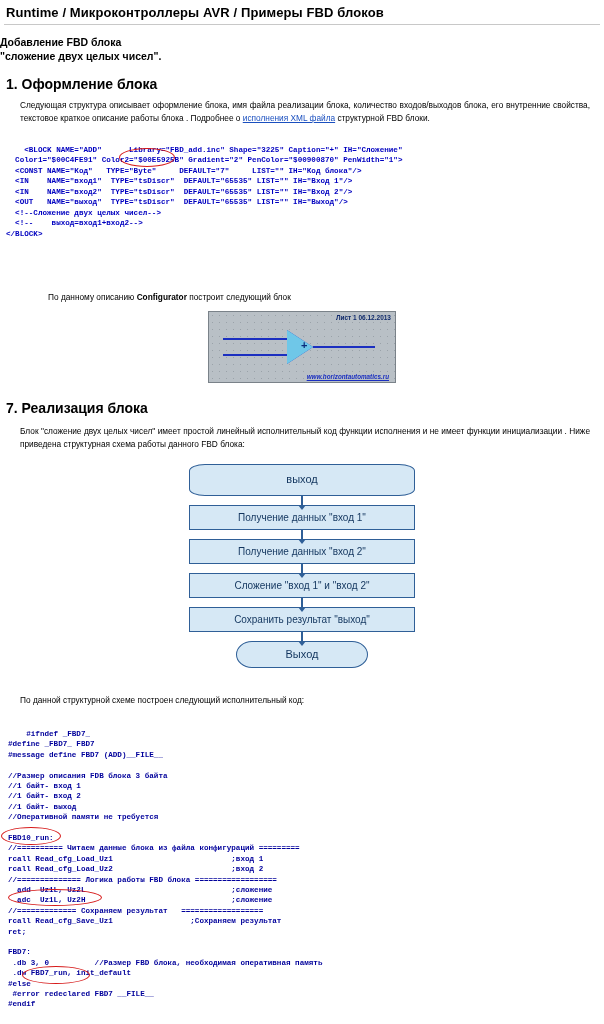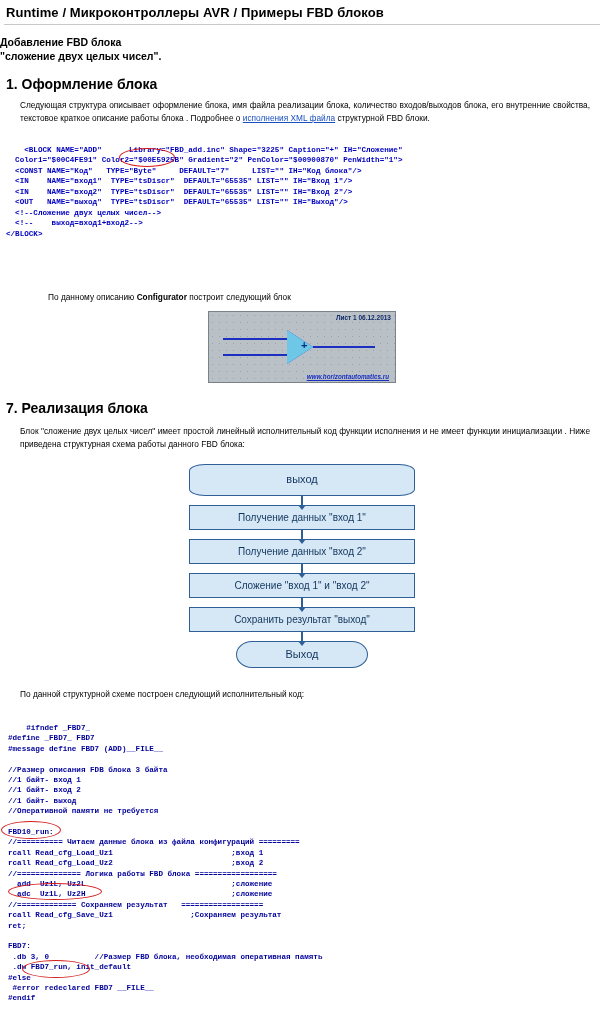--- a/index.html
+++ b/index.html
@@ -205,21 +205,21 @@
     <div class="arrow"></div>
     <div class="fbox">Получение данных "вход 2"</div>
     <div class="arrow"></div>
     <div class="fbox">Сложение "вход 1" и "вход 2"</div>
     <div class="arrow"></div>
     <div class="fbox">Сохранить результат "выход"</div>
     <div class="arrow"></div>
     <div class="fbox exit">Выход</div>
   </div>
 
-  <div class="para" style="margin-top:20px;">По данной структурной схеме построен следующий исполнительный код:</div>
+  <div class="para" style="margin-top:26px;">По данной структурной схеме построен следующий исполнительный код:</div>
 
   <div class="code2">
     <span>#ifndef _FBD7_
 #define _FBD7_ FBD7
 #message define FBD7 (ADD)__FILE__
 
 //Размер описания FDB блока 3 байта
 //1 байт- вход 1
 //1 байт- вход 2
 //1 байт- выход

